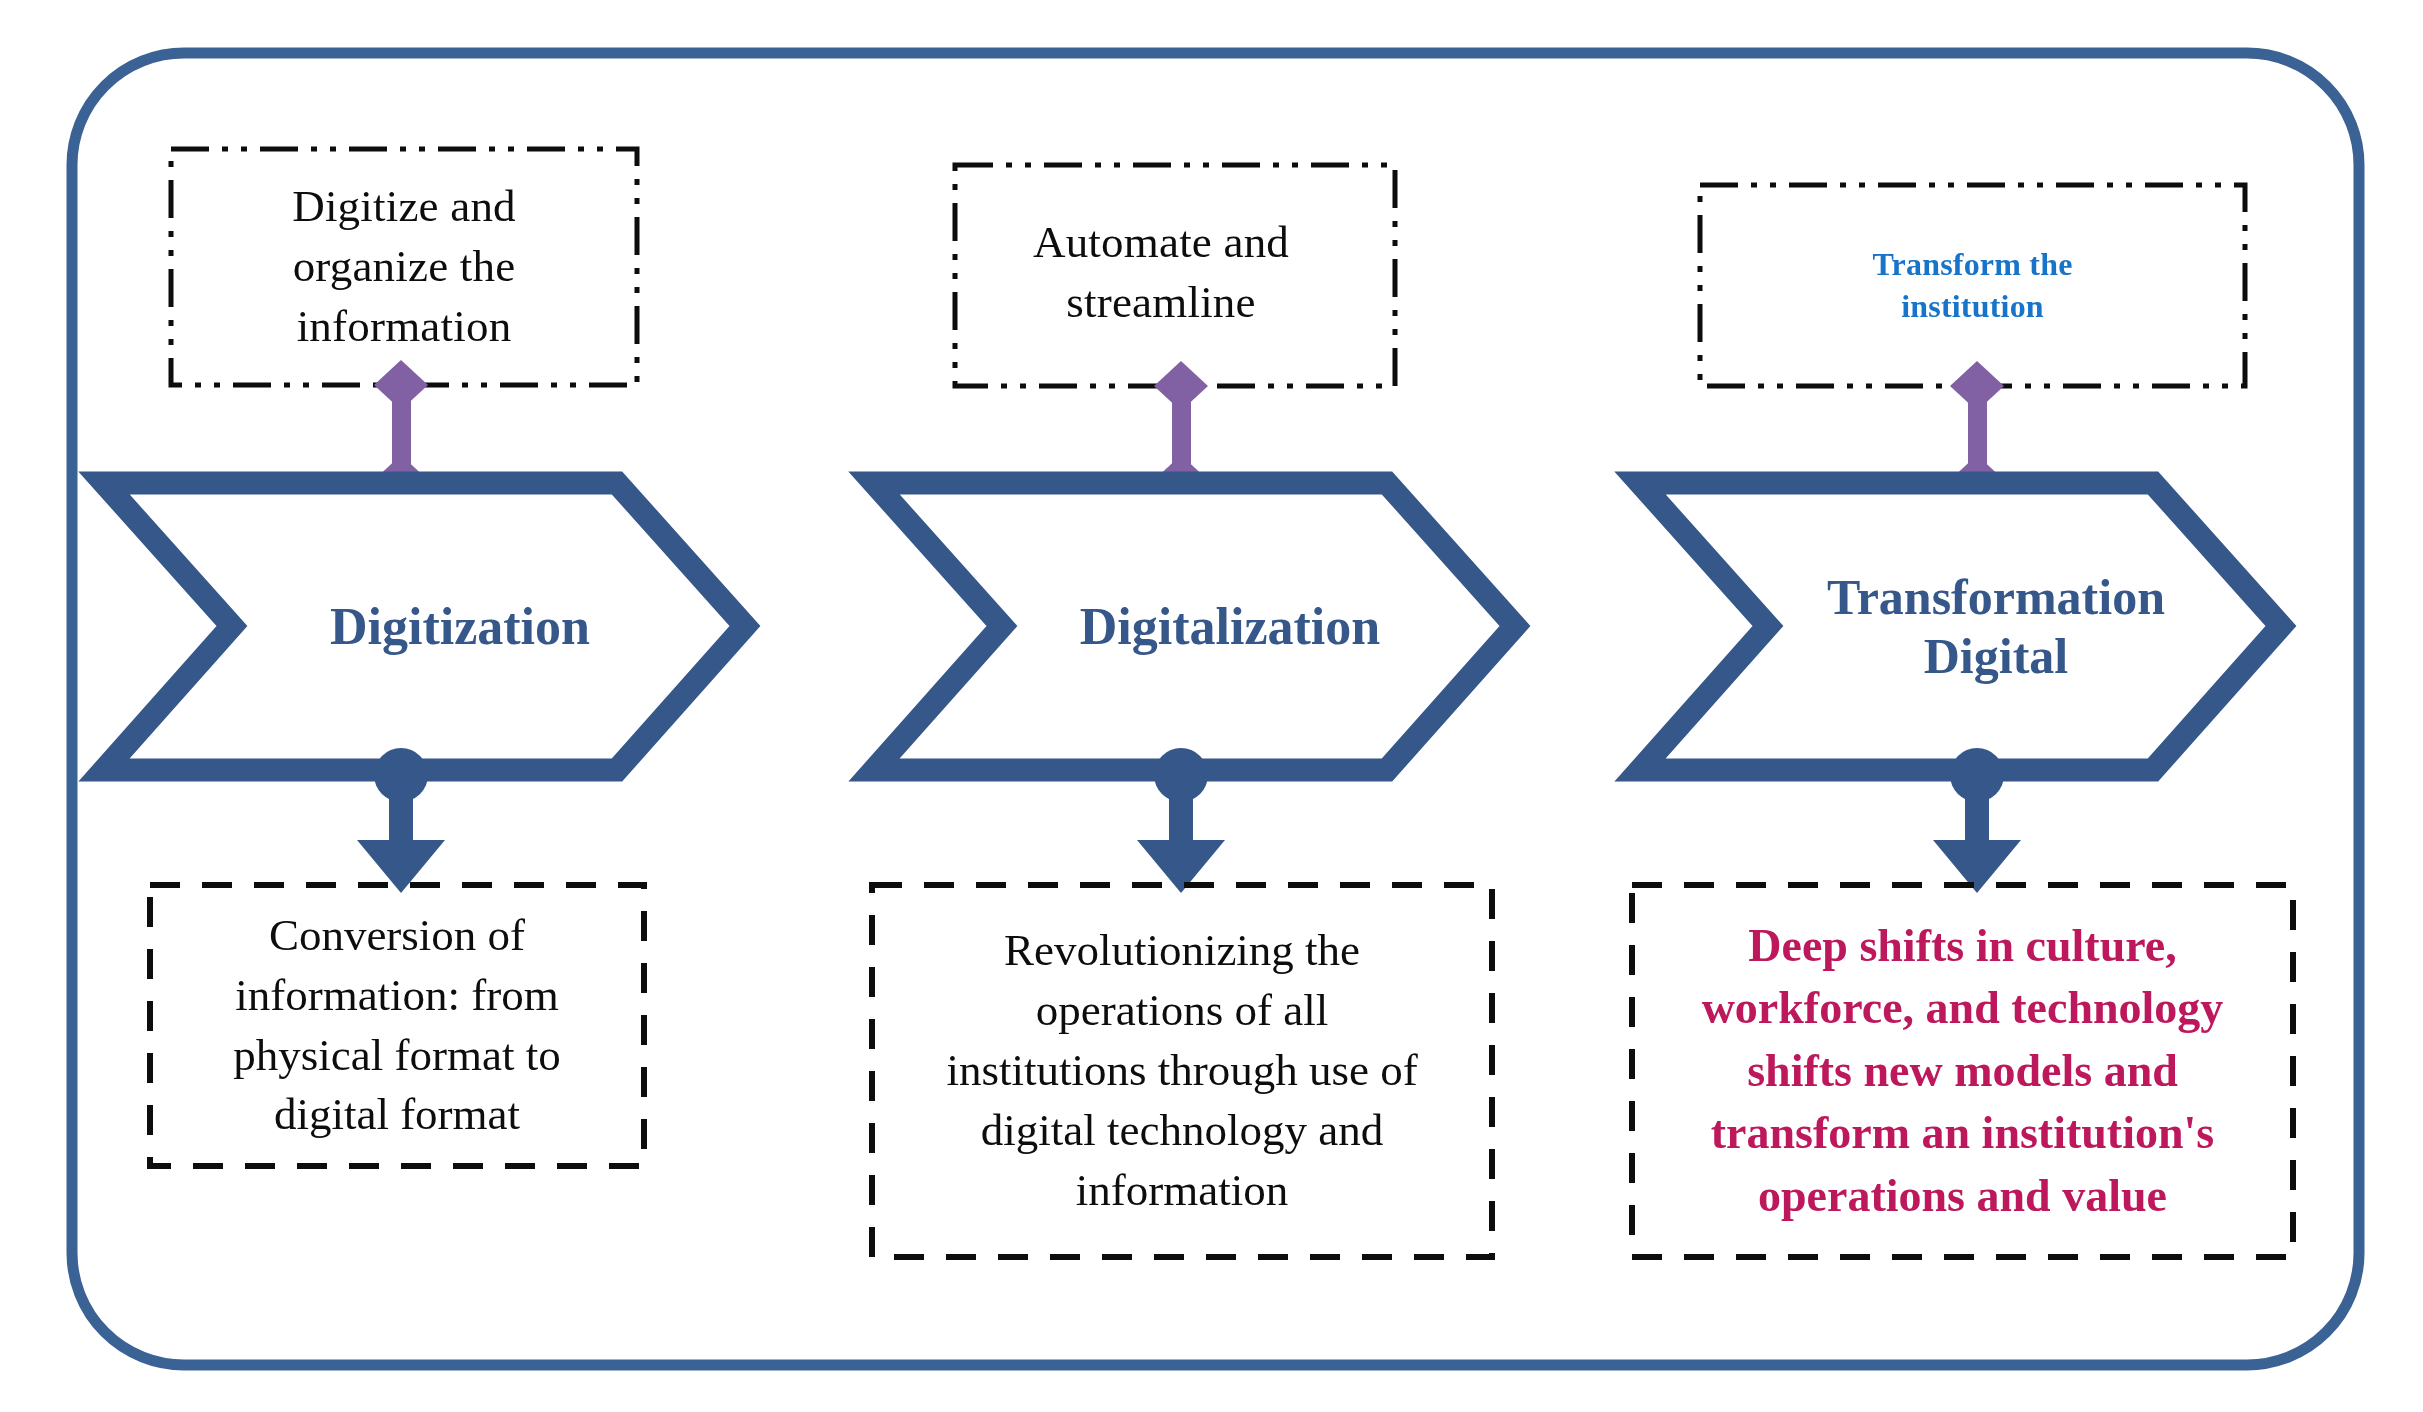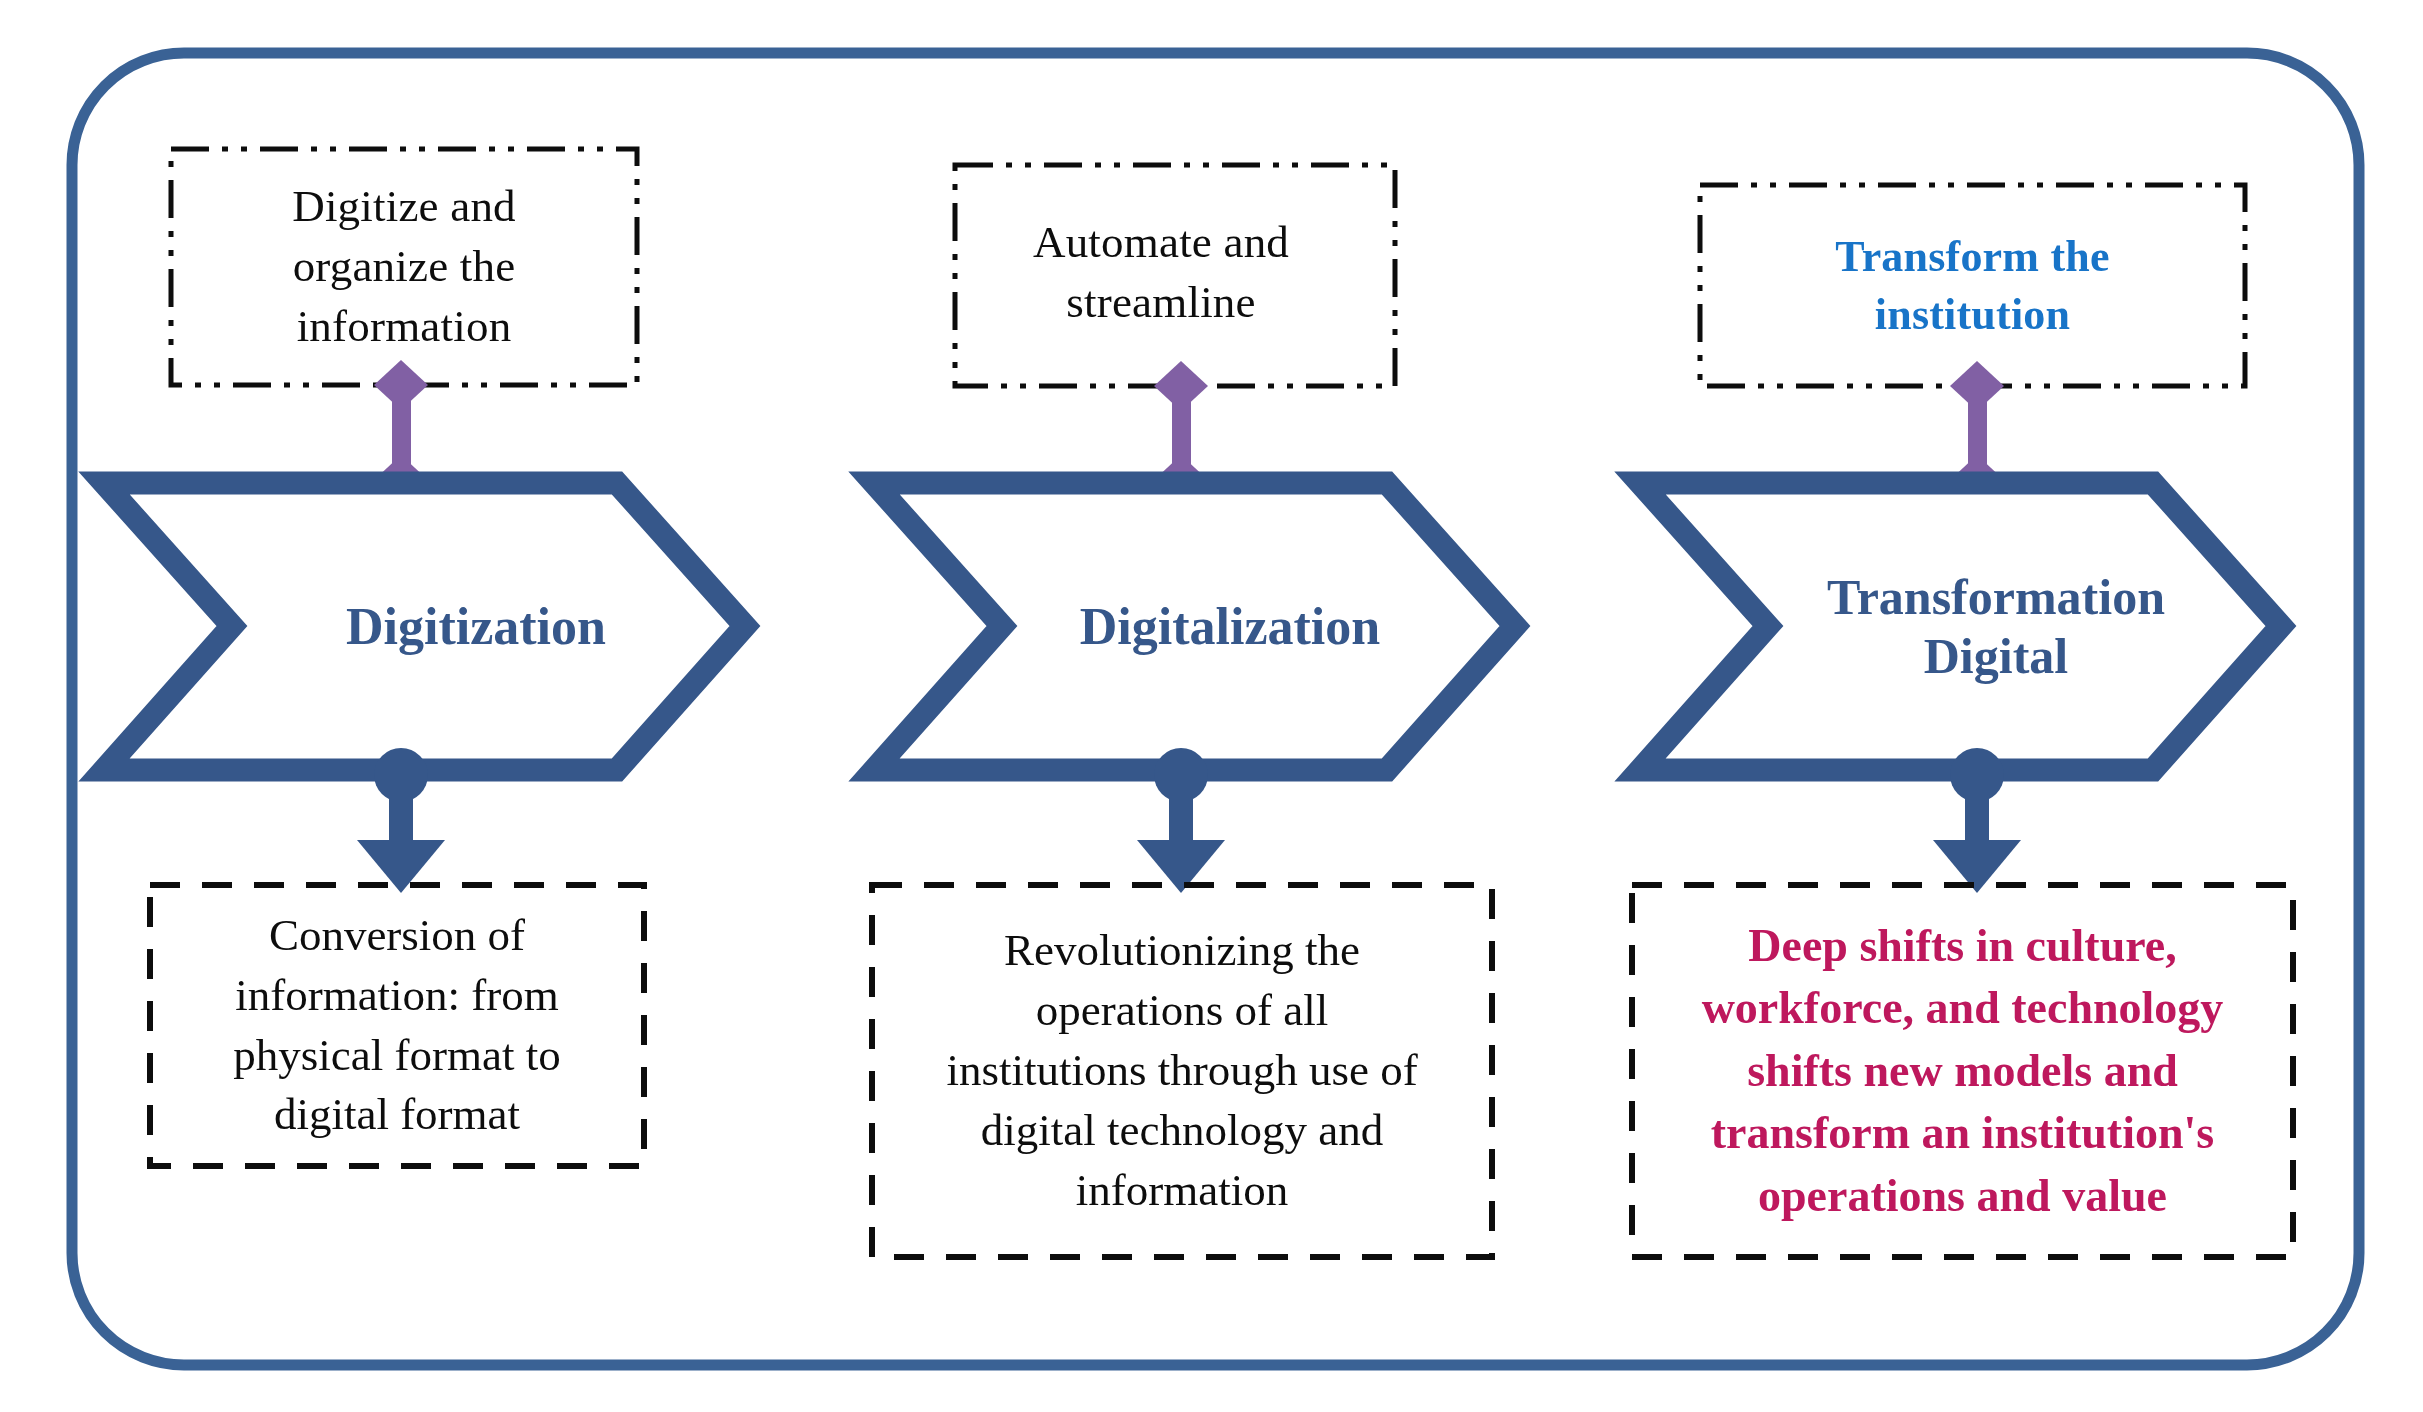--- a/index.html
+++ b/index.html
@@ -13,21 +13,21 @@
 
   
   .tbox{position:absolute;box-sizing:border-box;display:flex;
         align-items:center;justify-content:center;text-align:center;}
 
   .tbox .inner{width:100%;padding:0 14px;}
 
   
   .cap{font-size:45px;line-height:1.33;color:#0d0d0d;font-weight:400;
        letter-spacing:.2px;}
-  .cap.blue{color:#1874c8;font-weight:700;font-size:44px;line-height:1.30;}
+  .cap.blue{color:#1874c8;font-weight:700;font-size:32px;line-height:1.30;}
 
   
   .desc{font-size:45px;line-height:1.33;color:#0d0d0d;font-weight:400;}
   .desc.blue{color:#be185d;font-weight:700;font-size:46px;line-height:1.36;}
 
   
   .chevlabel{position:absolute;text-align:center;color:#36578a;
              font-weight:700;font-size:52px;line-height:1.15;
              display:flex;align-items:center;justify-content:center;}
   .chevlabel.two{font-size:50px;line-height:1.18;}
@@ -103,21 +103,21 @@
     </div>
   </div>
 
   <div class="tbox" style="left:1700px;top:185px;width:545px;height:201px;">
     <div class="inner">
       <div class="cap blue">Transform the</div>
       <div class="cap blue">institution</div>
     </div>
   </div>
 
-  <div class="chevlabel" style="left:266px;top:483px;width:420px;height:287px;">
+  <div class="chevlabel" style="left:250px;top:483px;width:420px;height:287px;">
     <div>
       <div>Digitization</div>
     </div>
   </div>
 
   <div class="chevlabel" style="left:1020px;top:483px;width:420px;height:287px;">
     <div>
       <div>Digitalization</div>
     </div>
   </div>

